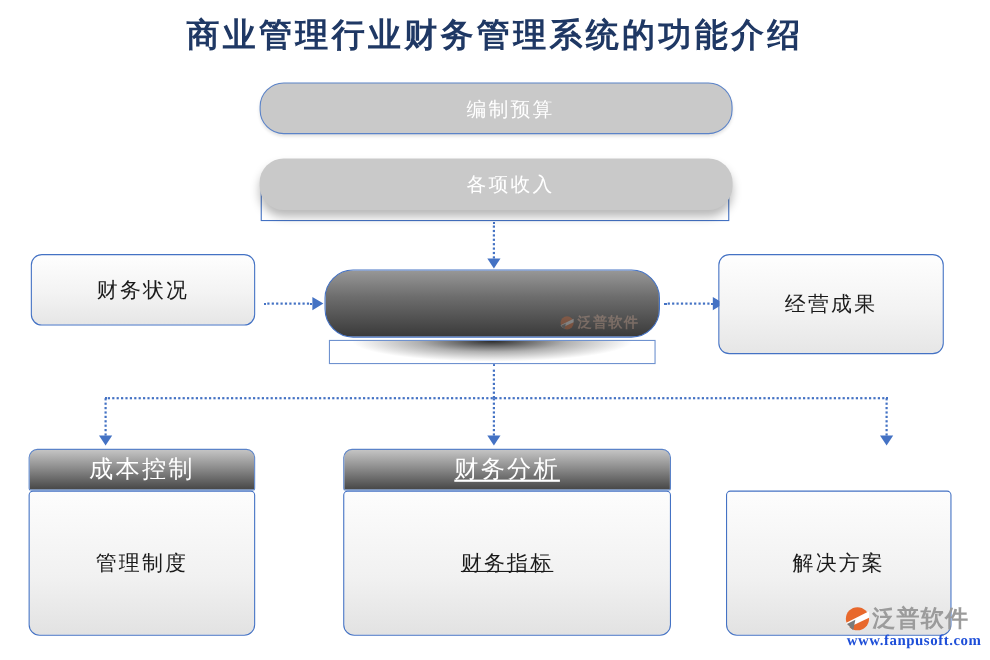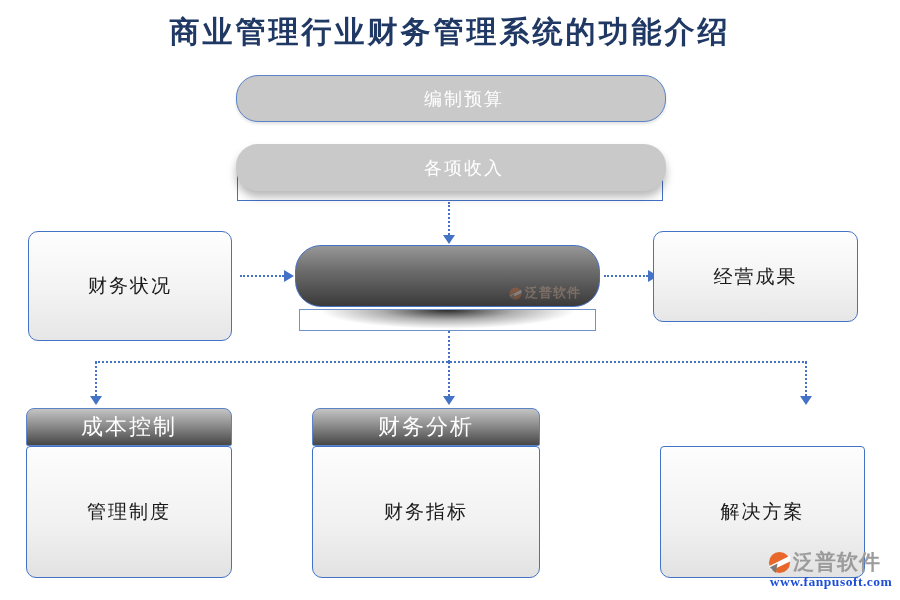--- a/index.html
+++ b/index.html
@@ -30,21 +30,21 @@
   
   .bracket { position:absolute; left:237px; top:162px; width:426px; height:39px;
     border:1.5px solid #4472C4; z-index:1; background:transparent; }
 
   
   .light-box {
     background:linear-gradient(180deg,#fefefe 0%,#f3f3f3 55%,#e6e6e6 100%);
     border:1.5px solid #4472C4; border-radius:10px;
     color:#1a1a1a; font-size:19px; letter-spacing:2px;
   }
-  .box-left  { left:28px;  top:231px; width:204px; height:110px;align-items:center; }
+  .box-left  { left:28px;  top:231px; width:204px; height:65px;align-items:center; }
   .box-right { left:653px; top:231px; width:205px; height:91px; }
 
   
   .dark-pill {
     left:295px; top:245px; width:305px; height:62px;
     background:linear-gradient(180deg,#979797 0%,#6d6d6d 40%,#3a3a3a 100%);
     border:1.5px solid #4472C4; border-radius:26px;
     color:#ffffff; font-size:19px; letter-spacing:2px; z-index:2;
   }
   .reflection {
@@ -82,21 +82,21 @@
     color:#ffffff; font-size:22px; letter-spacing:2px; z-index:2;
   }
   .b-body {
     position:absolute; top:446px; height:132px;
     display:flex; align-items:center; justify-content:center;
     background:linear-gradient(180deg,#fdfdfd 0%,#f1f1f1 60%,#e2e2e2 100%);
     border:1.5px solid #4472C4; border-radius:4px 4px 10px 10px;
     color:#1a1a1a; font-size:19px; letter-spacing:2px; z-index:1;
   }
   .col-a { left:26px;  width:206px; }
-  .col-b { left:312px; width:228px; }
+  .col-b { left:312px; width:298px;text-decoration:underline; }
   .col-c { left:660px; width:205px; }
 
   
   .logo { position:absolute; left:768px; top:548px; width:126px; z-index:5; }
   .logo-row { display:flex; align-items:center; gap:2px; }
   .logo-brand { color:#9b9b9b; font-size:21px; font-weight:bold; letter-spacing:1px;
     font-family:"Liberation Sans","DejaVu Sans",sans-serif; }
   .logo-url { color:#1d4ed8; font-size:13.5px; font-weight:bold; margin-top:-2px;
     text-align:center; letter-spacing:.5px; }
 </style>

